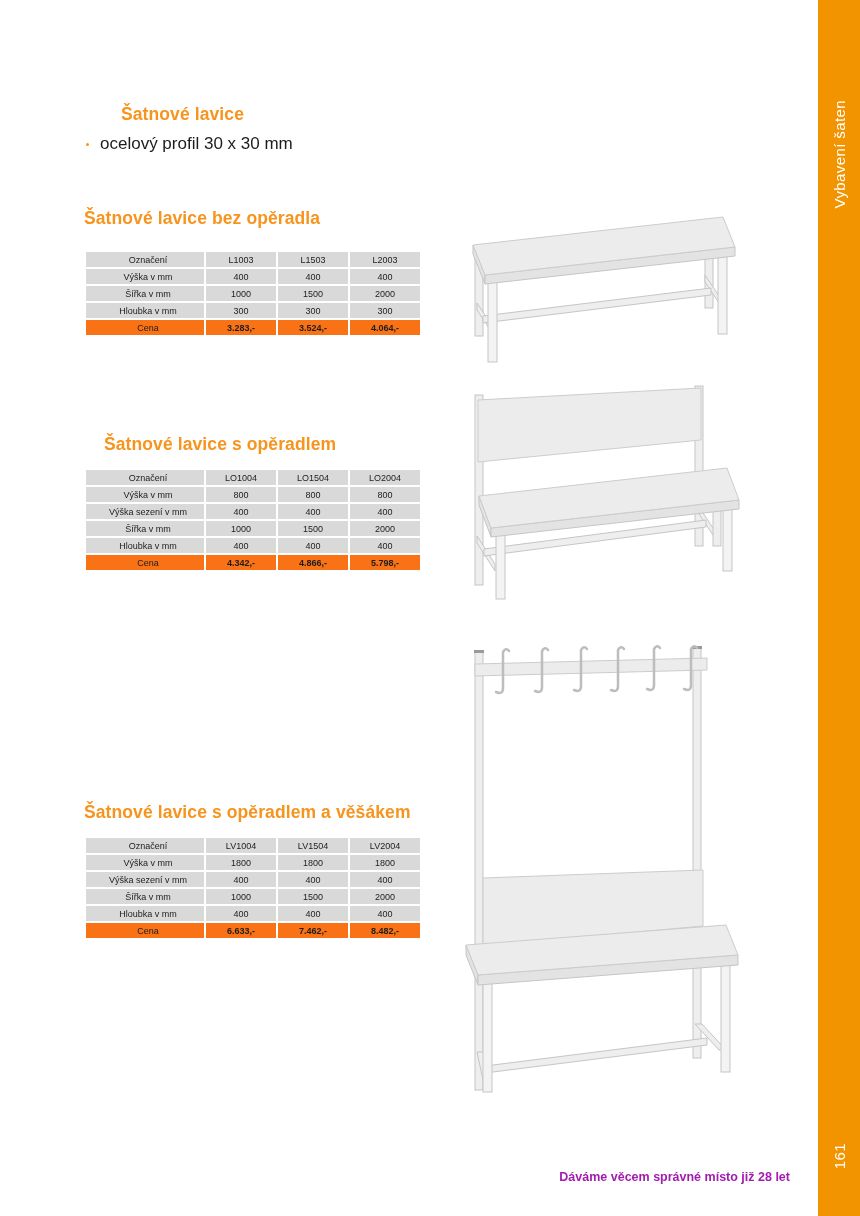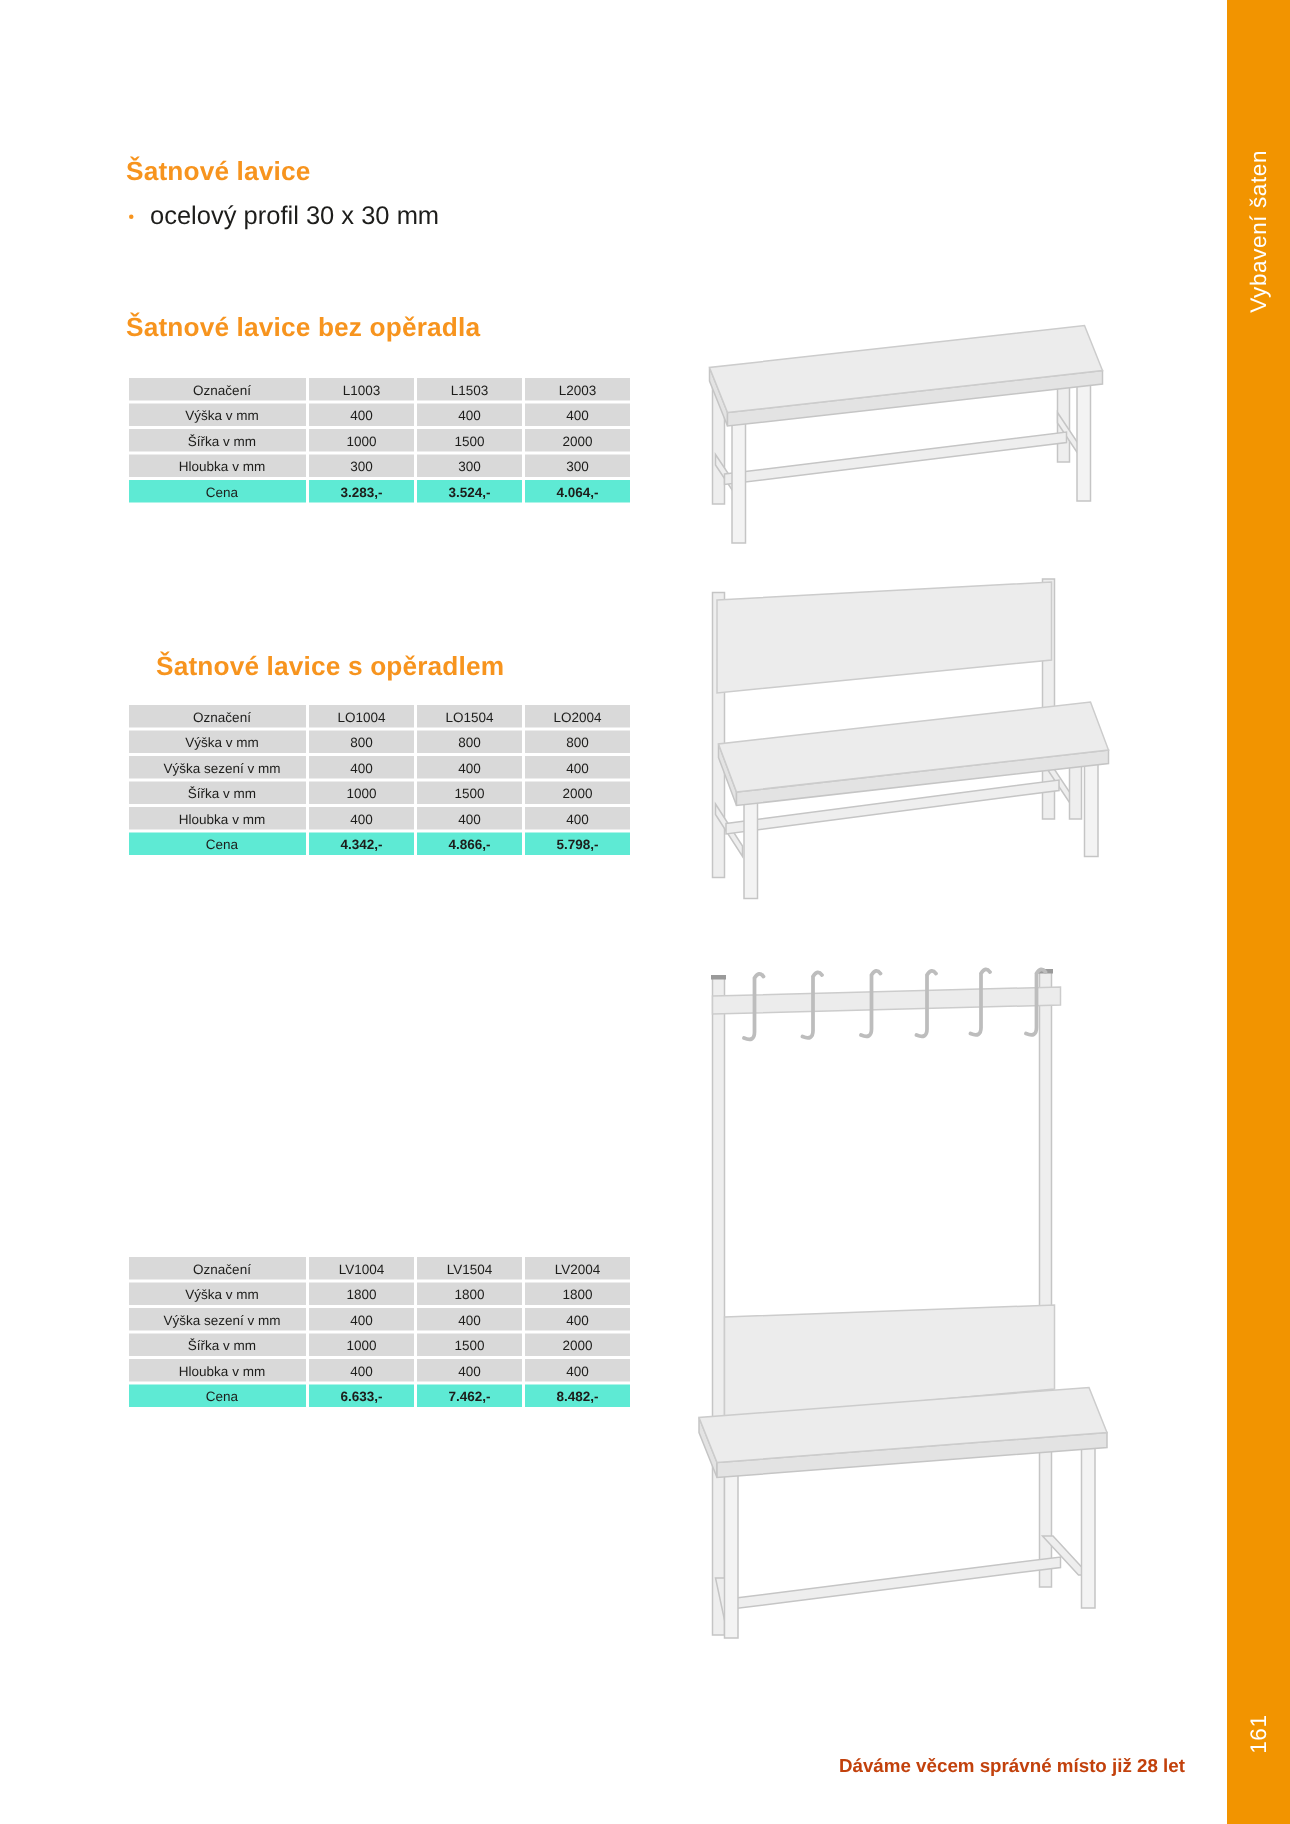--- a/index.html
+++ b/index.html
@@ -17,34 +17,34 @@
   }
   .v-title{top:88px;height:132px;}
   .v-page{top:1132px;height:48px;}
   .v-page span{font-size:15px;}
 
   
   .page-title,.section-heading{
     position:absolute;left:84px;color:#f7941e;font-weight:bold;
     font-size:17.5px;letter-spacing:.1px;white-space:nowrap;
   }
-  .page-title{top:104px;}
+  .page-title{top:104px;margin-left:37px;}
   .bullets{position:absolute;left:86px;top:134px;}
   .bullet-line{display:flex;align-items:center;margin-bottom:9px;font-size:17px;color:#1d1d1b;white-space:nowrap;}
   .dot{width:3px;height:3px;border-radius:50%;background:#f7941e;margin-right:11px;flex:0 0 auto;}
 
   
   table.spec{position:absolute;left:84px;border-collapse:separate;border-spacing:2px;table-layout:fixed;}
   table.spec td{
     background:#d9d9d9;height:13px;font-size:9px;color:#1d1d1b;
     padding:1px 0 1px 0;vertical-align:middle;overflow:hidden;white-space:nowrap;
   }
   table.spec td.lbl{width:112px;text-align:center;padding-left:6px;}
   table.spec td.val{width:70px;text-align:center;}
-  table.spec tr.price-row td{background:#5eead4;}
+  table.spec tr.price-row td{background:#f97316;}
   table.spec tr.price-row td.val{font-weight:bold;}
 
   .t1{top:250px;} .h1{top:208px;}
   .t2{top:468px;} .h2{top:434px;margin-left:20px;}
   .t3{top:836px;} .h3{top:802px;}
 
   
   .product{position:absolute;}
   .img1{left:455px;top:190px;}
   .img2{left:453px;top:381px;}
@@ -52,21 +52,21 @@
   .steel{fill:#f3f3f3;stroke:#c5c5c5;stroke-width:1;}
   .steel2{fill:#eeeeee;stroke:#c5c5c5;stroke-width:1;}
   .board{fill:#ececec;stroke:#cccccc;stroke-width:1;}
   .board-face{fill:#e3e3e3;stroke:#c5c5c5;stroke-width:1;}
   .cap{fill:#9a9a9a;stroke:none;}
   .hook{fill:none;stroke:#bdbdbd;stroke-width:2.5;stroke-linecap:round;}
 
   
   .footer{
     position:absolute;top:1170px;right:70px;font-size:12.5px;font-weight:bold;
-    color:#c2410c;white-space:nowrap;
+    color:#a21caf;white-space:nowrap;
   }
 </style>
 </head>
 <body>
 
 <div class="page">
 
   <div class="side-tab"></div>
   <div class="v-label v-title">
     <span>Vybavení šaten</span>
@@ -182,20 +182,21 @@
     <polygon class="steel2" points="246,126 264,153 264,160 246,133"></polygon>
     <polygon class="steel2" points="31,168 253,139 253,146 31,175"></polygon>
     <rect class="steel2" x="260" y="95" width="8" height="70"></rect>
     <rect class="steel" x="43" y="150" width="9" height="68"></rect>
     <rect class="steel" x="270" y="122" width="9" height="68"></rect>
     <polygon class="board-face" points="26,115 38,147 38,156 26,124"></polygon>
     <polygon class="board-face" points="38,147 286,119 286,128 38,156"></polygon>
     <polygon class="board" points="38,147 286,119 274,87 26,115"></polygon>
   </svg>
 
+  <div class="section-heading h3">Šatnové lavice s opěradlem a věšákem</div>
   <table class="spec t3">
     <tbody>
         <tr>
       <td class="lbl">Označení</td>
       <td class="val">LV1004</td>
       <td class="val">LV1504</td>
       <td class="val">LV2004</td>
     </tr>
     <tr>
       <td class="lbl">Výška v mm</td>

